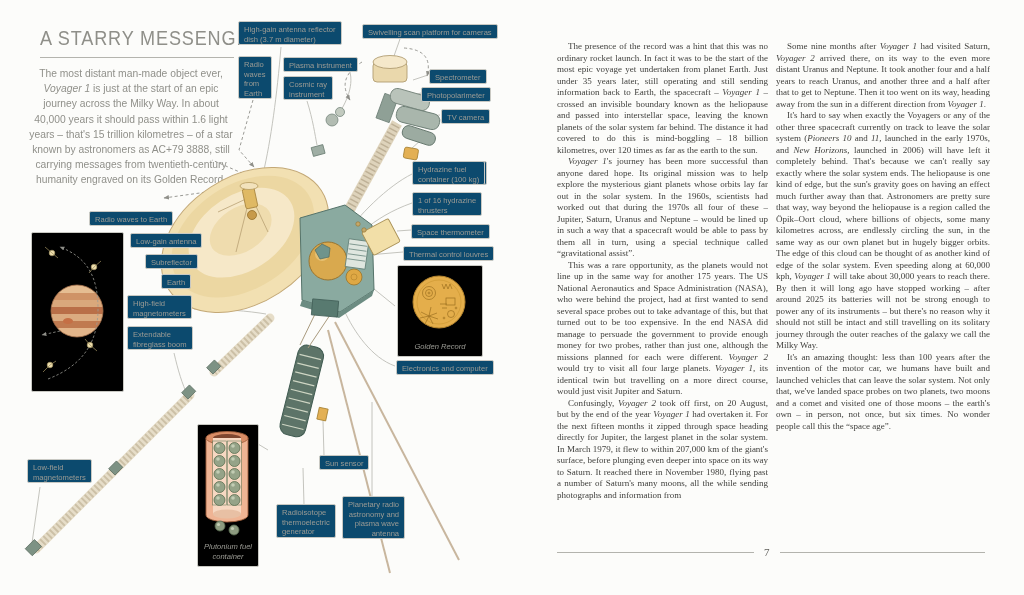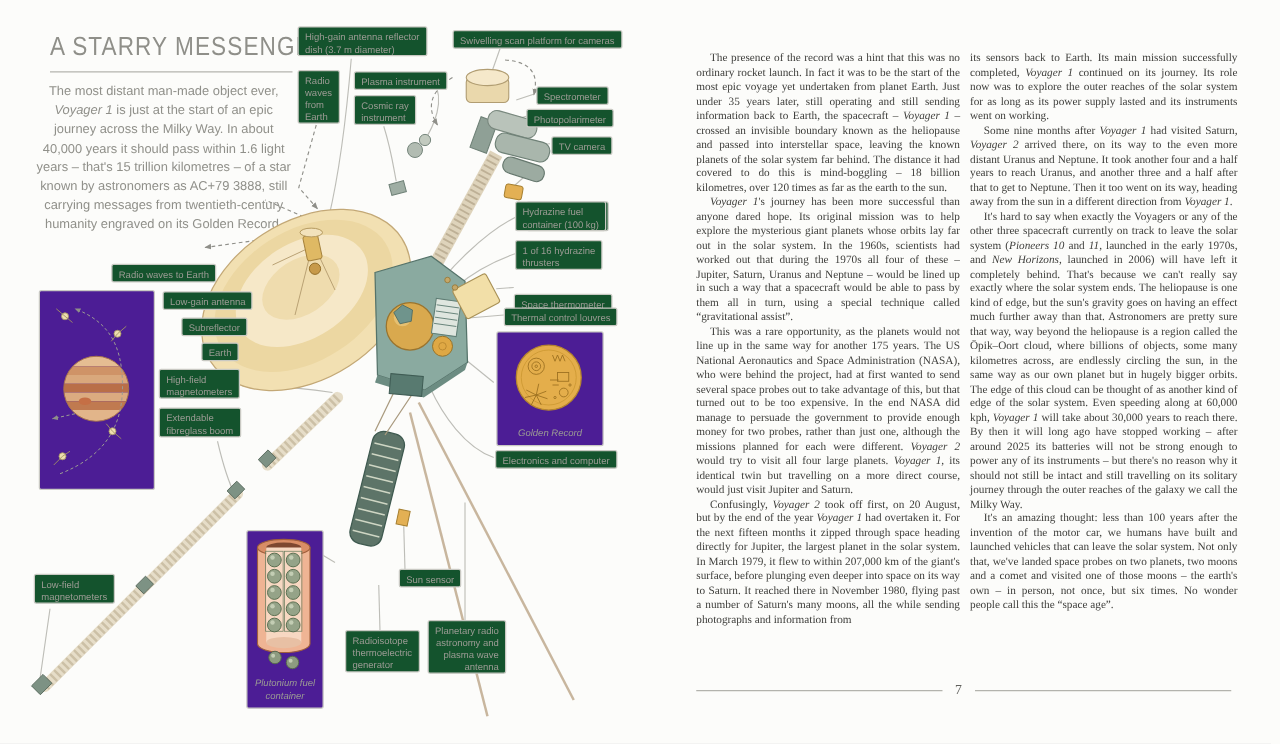--- a/index.html
+++ b/index.html
@@ -11,37 +11,37 @@
 
   
   .title{position:absolute;left:40px;top:26px;margin:0;font-size:21px;font-weight:400;
          color:#8f8f89;letter-spacing:1px;transform:scaleX(.86);transform-origin:left top;
          white-space:nowrap;}
   .title-rule{position:absolute;left:40px;top:57px;width:194px;height:1px;background:#b4b4ae;}
   .intro{position:absolute;left:26px;top:66px;width:210px;margin:0;text-align:center;
          font-size:10.3px;line-height:15.2px;color:#90908a;}
   .diagram-svg{position:absolute;left:0;top:0;z-index:1;}
 
-  .lbl{position:absolute;z-index:3;background:#14532d;border:1px solid #c9c9c3;
+  .lbl{position:absolute;z-index:3;background:#0c4a6e;border:1px solid #c9c9c3;
        border-radius:2px;padding:3px 5px 0 5px;font-size:7.6px;line-height:9.6px;
        color:#9b9b94;white-space:pre-line;}
   #lbl-high-gain{left:238px;top:21px;} #lbl-swivel{left:362px;top:24px;}
   #lbl-radio-from-earth{left:238px;top:56px;} #lbl-plasma{left:283px;top:57px;}
   #lbl-cosmic-ray{left:283px;top:76px;} #lbl-spectrometer{left:429px;top:69px;}
   #lbl-photopolarimeter{left:421px;top:87px;} #lbl-tv-camera{left:441px;top:109px;}
   #lbl-charged-particle{left:421px;top:129px;margin-top:32px;} #lbl-hydrazine{left:412px;top:161px;}
-  #lbl-thrusters{left:412px;top:192px;} #lbl-space-thermometer{left:411px;top:224px;margin-top:11px;}
+  #lbl-thrusters{left:412px;top:192px;} #lbl-space-thermometer{left:411px;top:224px;}
   #lbl-thermal-louvres{left:403px;top:246px;} #lbl-electronics{left:396px;top:360px;}
   #lbl-radio-to-earth{left:89px;top:211px;} #lbl-low-gain{left:130px;top:233px;}
   #lbl-subreflector{left:145px;top:254px;} #lbl-sensor{left:161px;top:274px;}
   #lbl-high-field{left:127px;top:295px;} #lbl-extendable{left:127px;top:326px;}
   #lbl-low-field{left:27px;top:459px;} #lbl-sun-sensor{left:319px;top:455px;}
   #lbl-rtg{left:276px;top:504px;} #lbl-planetary{left:342px;top:496px;text-align:right;}
 
-  .inset{position:absolute;z-index:2;background:#4c1d95;border:1px solid #c9c9c3;border-radius:2px;}
+  .inset{position:absolute;z-index:2;background:#000000;border:1px solid #c9c9c3;border-radius:2px;}
   .jupiter-box{left:31px;top:232px;width:91px;height:158px;}
   .record-box{left:397px;top:265px;width:84px;height:90px;}
   .plutonium-box{left:197px;top:424px;width:60px;height:141px;}
   .caption{margin:0;font-style:italic;color:#9b9b94;text-align:center;font-size:7.6px;line-height:9.8px;}
   .record-box .caption{position:absolute;left:0;right:0;bottom:4px;}
   .plutonium-box .caption{position:absolute;left:0;right:0;bottom:4px;white-space:pre-line;}
   .jupiter-caption{position:absolute;left:24px;top:391px;width:104px;z-index:2;}
 
   
   .col{position:absolute;top:41px;font-family:"Liberation Serif",serif;font-size:9px;
@@ -348,21 +348,20 @@
   </section>
 
   <section class="page page-right">
     <div class="col col-1">
         <p class="bodyp">The presence of the record was a hint that this was no ordinary rocket launch. In fact it was to be the start of the most epic voyage yet undertaken from planet Earth. Just under 35 years later, still operating and still sending information back to Earth, the spacecraft – <i>Voyager 1</i> – crossed an invisible boundary known as the heliopause and passed into interstellar space, leaving the known planets of the solar system far behind. The distance it had covered to do this is mind-boggling – 18 billion kilometres, over 120 times as far as the earth to the sun.</p>
         <p class="bodyp"><i>Voyager 1</i>'s journey has been more successful than anyone dared hope. Its original mission was to help explore the mysterious giant planets whose orbits lay far out in the solar system. In the 1960s, scientists had worked out that during the 1970s all four of these – Jupiter, Saturn, Uranus and Neptune – would be lined up in such a way that a spacecraft would be able to pass by them all in turn, using a special technique called “gravitational assist”.</p>
         <p class="bodyp">This was a rare opportunity, as the planets would not line up in the same way for another 175 years. The US National Aeronautics and Space Administration (NASA), who were behind the project, had at first wanted to send several space probes out to take advantage of this, but that turned out to be too expensive. In the end NASA did manage to persuade the government to provide enough money for two probes, rather than just one, although the missions planned for each were different. <i>Voyager 2</i> would try to visit all four large planets. <i>Voyager 1</i>, its identical twin but travelling on a more direct course, would just visit Jupiter and Saturn.</p>
         <p class="bodyp">Confusingly, <i>Voyager 2</i> took off first, on 20 August, but by the end of the year <i>Voyager 1</i> had overtaken it. For the next fifteen months it zipped through space heading directly for Jupiter, the largest planet in the solar system. In March 1979, it flew to within 207,000 km of the giant's surface, before plunging even deeper into space on its way to Saturn. It reached there in November 1980, flying past a number of Saturn's many moons, all the while sending photographs and information from</p>
       </div>
     <div class="col col-2">
-        <p class="bodyp noindent">its sensors back to Earth. Its main mission successfully completed, <i>Voyager 1</i> continued on its journey. Its role now was to explore the outer reaches of the solar system for as long as its power supply lasted and its instruments went on working.</p>
         <p class="bodyp">Some nine months after <i>Voyager 1</i> had visited Saturn, <i>Voyager 2</i> arrived there, on its way to the even more distant Uranus and Neptune. It took another four and a half years to reach Uranus, and another three and a half after that to get to Neptune. Then it too went on its way, heading away from the sun in a different direction from <i>Voyager 1</i>.</p>
         <p class="bodyp">It's hard to say when exactly the Voyagers or any of the other three spacecraft currently on track to leave the solar system (<i>Pioneers 10</i> and <i>11</i>, launched in the early 1970s, and <i>New Horizons</i>, launched in 2006) will have left it completely behind. That's because we can't really say exactly where the solar system ends. The heliopause is one kind of edge, but the sun's gravity goes on having an effect much further away than that. Astronomers are pretty sure that way, way beyond the heliopause is a region called the Öpik–Oort cloud, where billions of objects, some many kilometres across, are endlessly circling the sun, in the same way as our own planet but in hugely bigger orbits. The edge of this cloud can be thought of as another kind of edge of the solar system. Even speeding along at 60,000 kph, <i>Voyager 1</i> will take about 30,000 years to reach there. By then it will long ago have stopped working – after around 2025 its batteries will not be strong enough to power any of its instruments – but there's no reason why it should not still be intact and still travelling on its solitary journey through the outer reaches of the galaxy we call the Milky Way.</p>
         <p class="bodyp">It's an amazing thought: less than 100 years after the invention of the motor car, we humans have built and launched vehicles that can leave the solar system. Not only that, we've landed space probes on two planets, two moons and a comet and visited one of those moons – the earth's own – in person, not once, but six times. No wonder people call this the “space age”.</p>
       </div>
     <footer class="pagenum-row">
       <span class="rule rule-left"></span>
       <span class="pagenum">7</span>
       <span class="rule rule-right"></span>
     </footer>
   </section>

